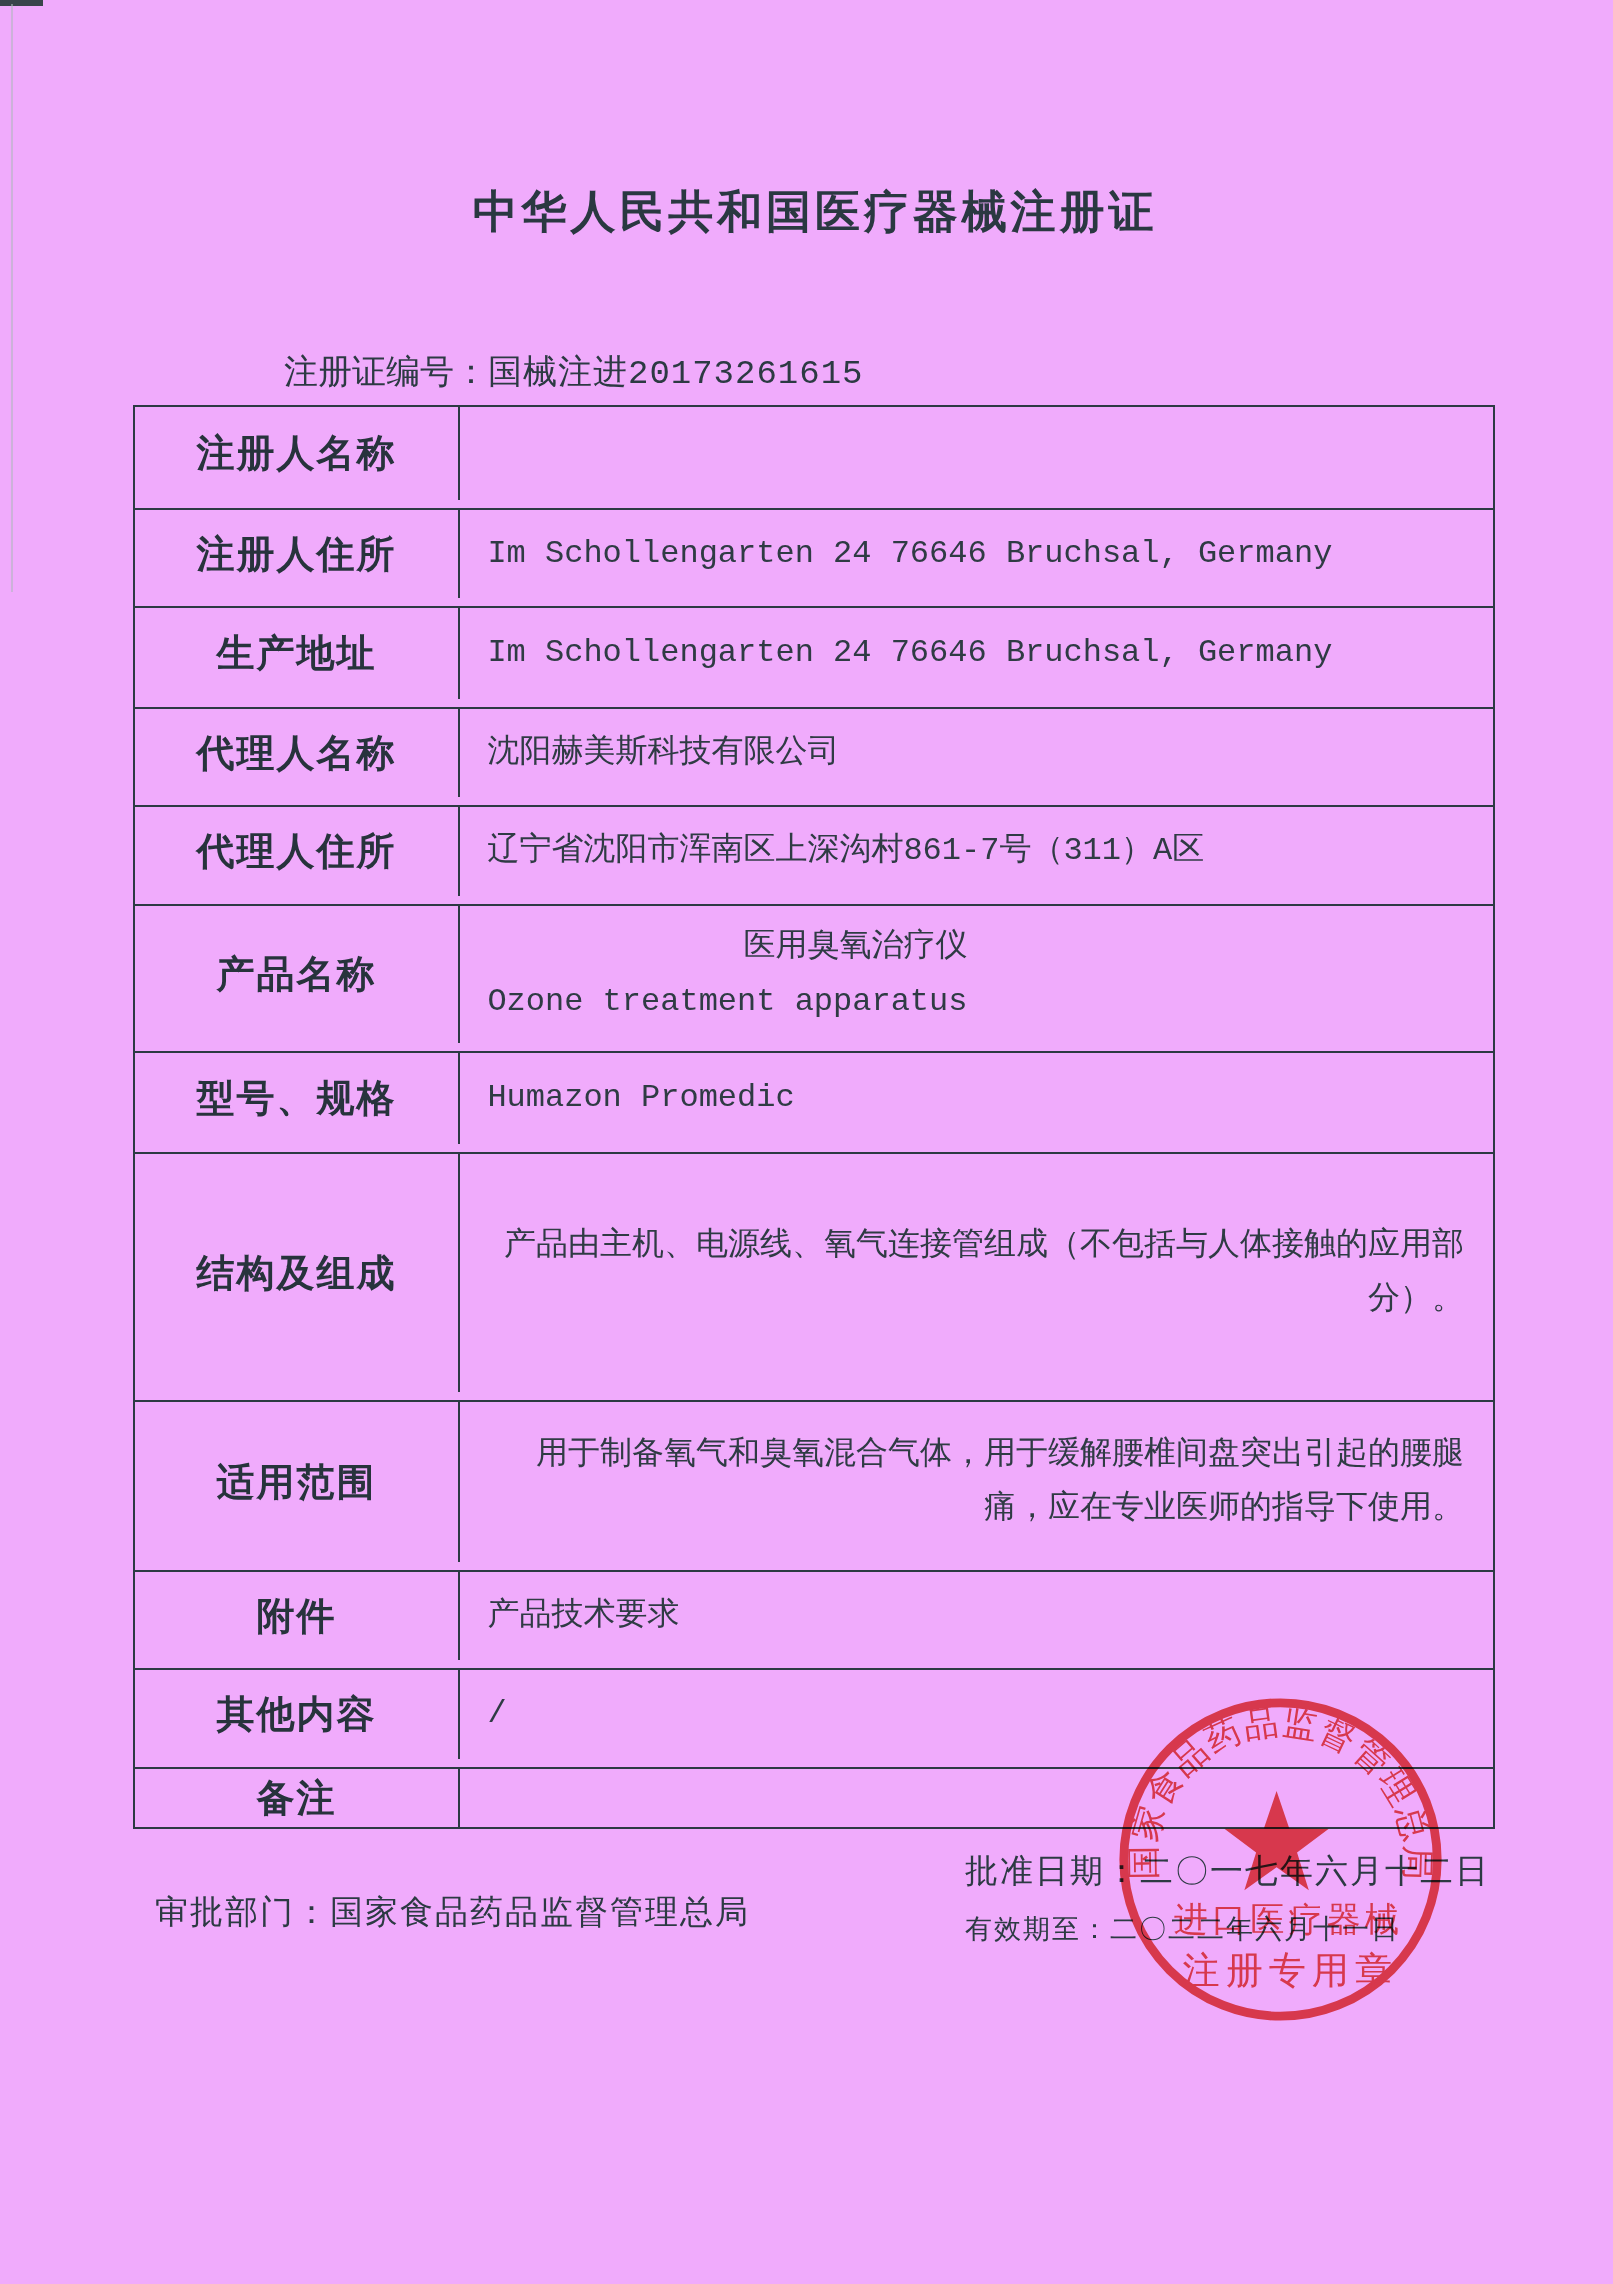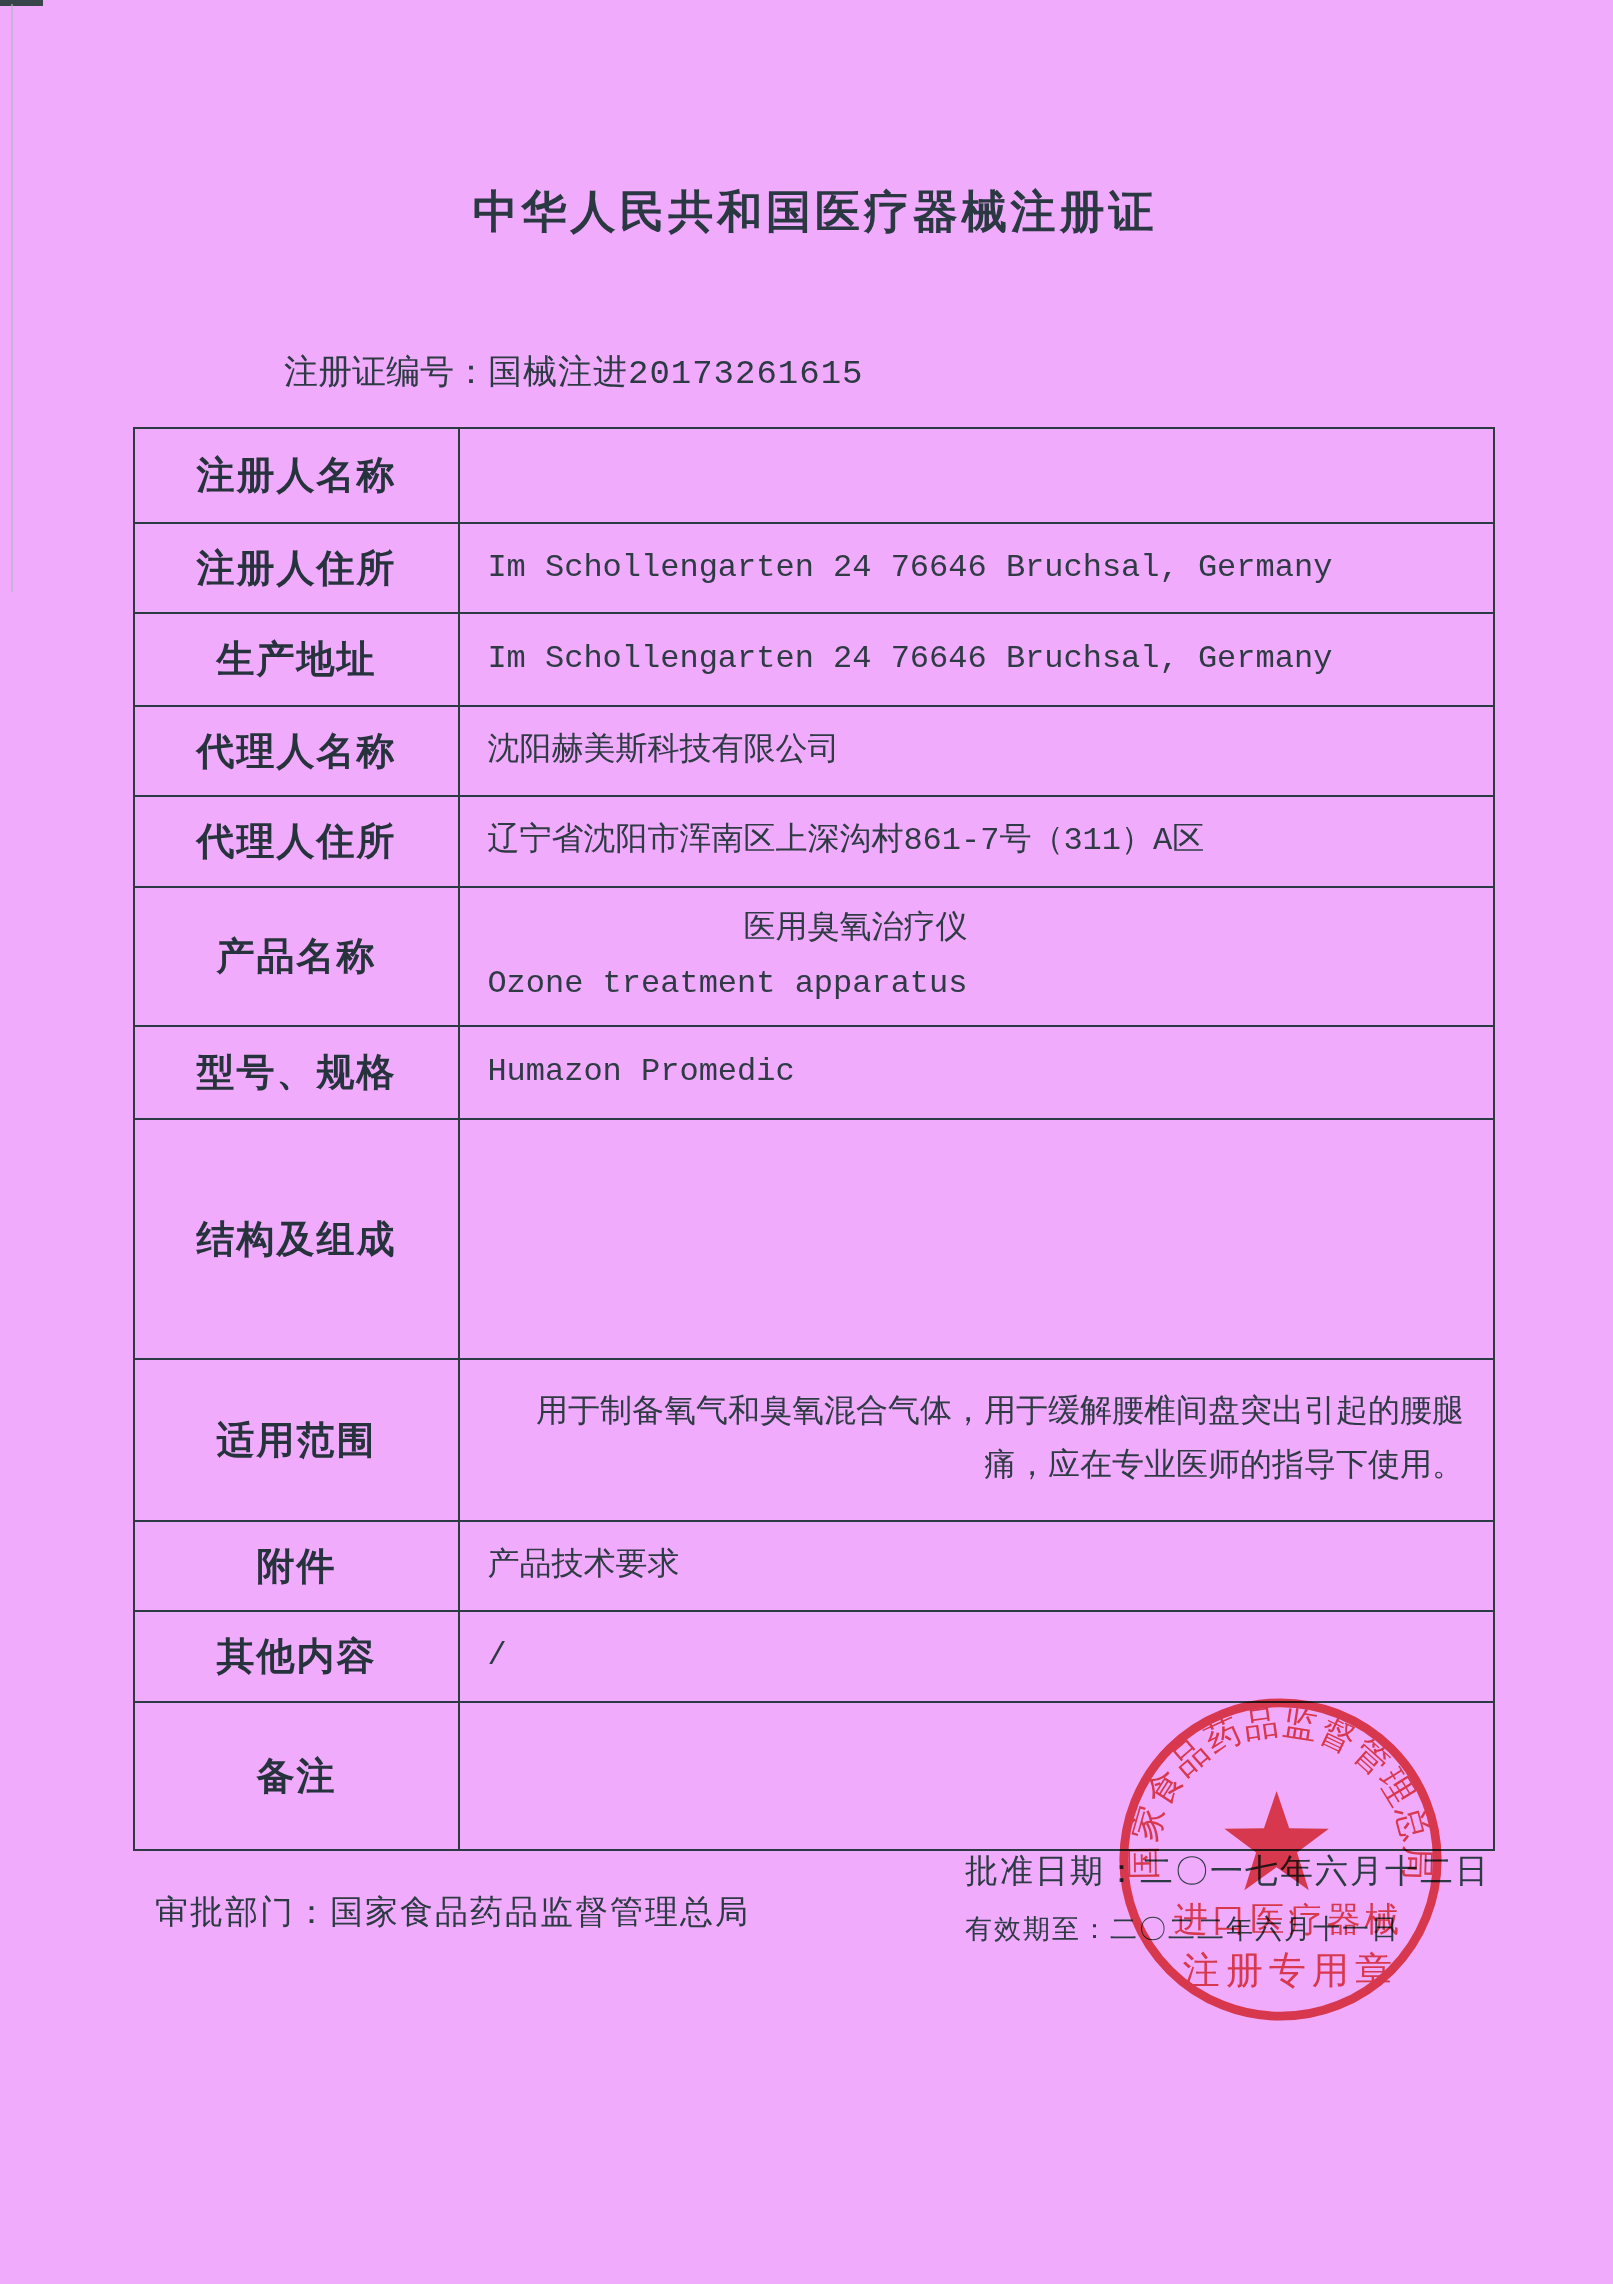--- a/index.html
+++ b/index.html
@@ -27,25 +27,26 @@
     font-size:34px;
     font-family:"Liberation Serif","DejaVu Serif",serif;
     color:#2c3a43;
   }
   .cert-line .cert-no{
     font-family:"Liberation Mono","DejaVu Sans Mono",monospace;
     letter-spacing:1px;
   }
 
   .reg-table{
-    position:absolute;left:133px;top:427px;width:1362px;height:1424px;
+    position:absolute;left:133px;top:405px;width:1362px;height:1424px;
     box-sizing:border-box;
     border:2.9px solid #2c3a43;
     display:grid;
     grid-template-rows:93px 90px 93px 90px 91px 139px 93px 240px 162px 90px 91px auto;
+    gap:8px;
   }
   .trow{display:grid;grid-template-columns:325px 1fr;box-sizing:border-box;}
   .trow + .trow{border-top:2px solid #2c3a43;text-align:right;}
   .tlabel{
     box-sizing:border-box;
     border-right:2px solid #2c3a43;
     display:flex;align-items:center;justify-content:center;
     font-size:38px;font-weight:700;letter-spacing:2px;
     color:#27333c;
   }
@@ -124,20 +125,21 @@
       <div class="tlabel">产品名称</div>
       <div class="tvalue">医用臭氧治疗仪
 Ozone treatment apparatus</div>
     </div>
     <div class="trow">
       <div class="tlabel">型号、规格</div>
       <div class="tvalue">Humazon Promedic</div>
     </div>
     <div class="trow">
       <div class="tlabel">结构及组成</div>
+      <div class="tvalue">产品由主机、电源线、氧气连接管组成（不包括与人体接触的应用部分）。</div>
     </div>
     <div class="trow">
       <div class="tlabel">适用范围</div>
       <div class="tvalue">用于制备氧气和臭氧混合气体，用于缓解腰椎间盘突出引起的腰腿痛，应在专业医师的指导下使用。</div>
     </div>
     <div class="trow">
       <div class="tlabel">附件</div>
       <div class="tvalue">产品技术要求</div>
     </div>
     <div class="trow">

